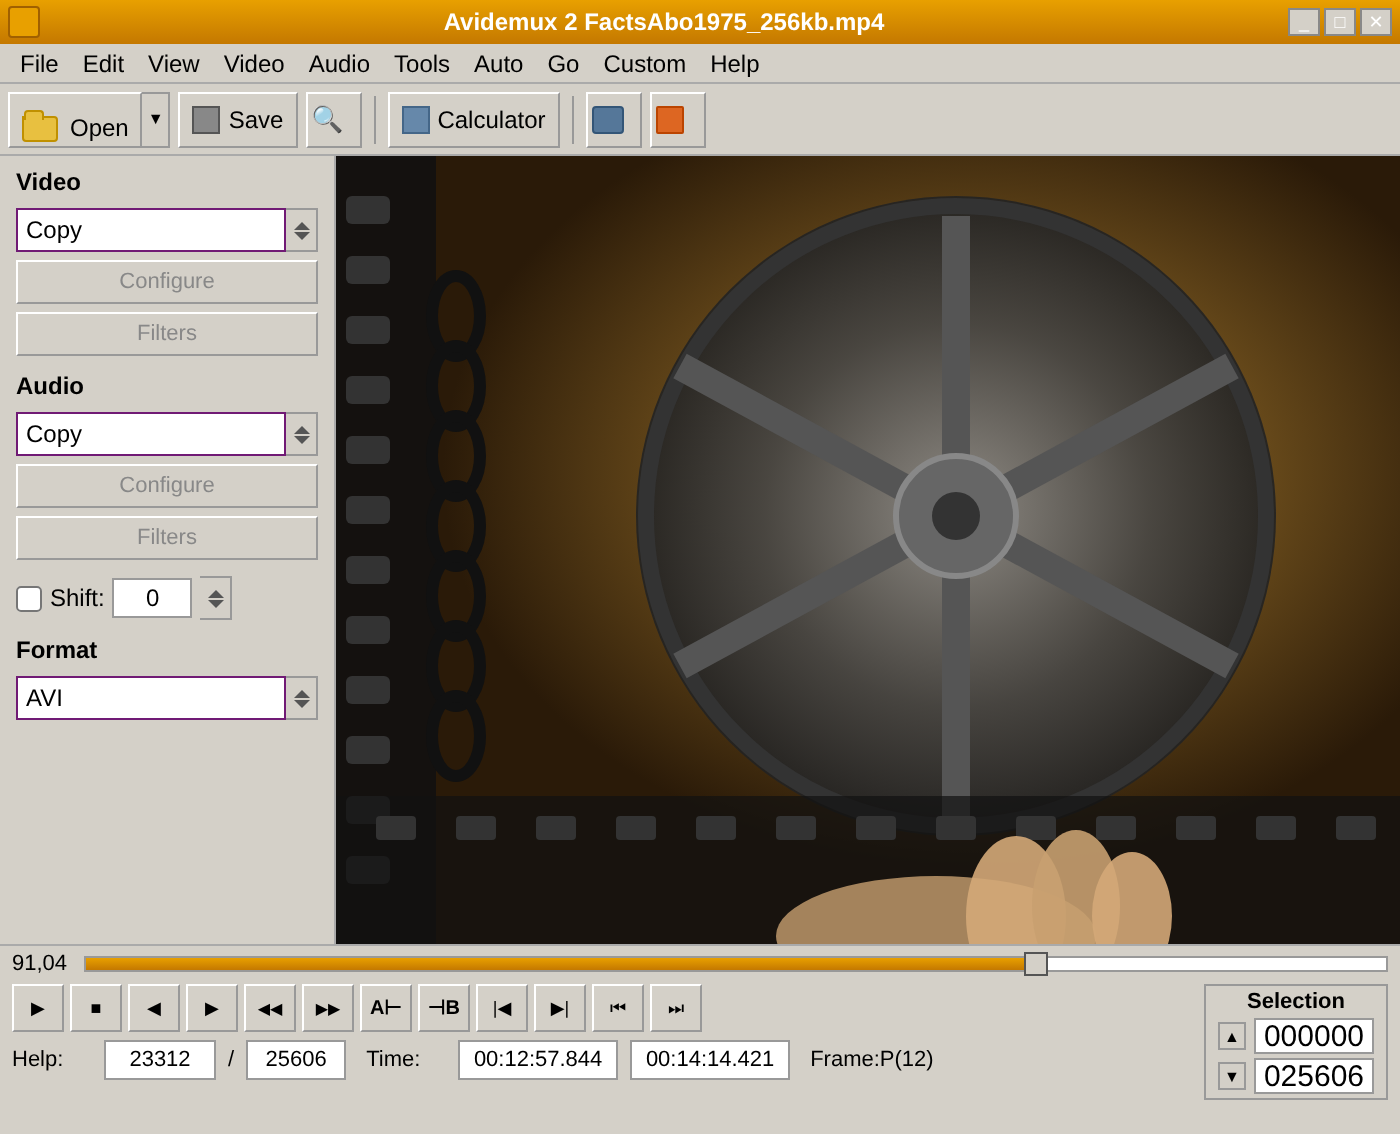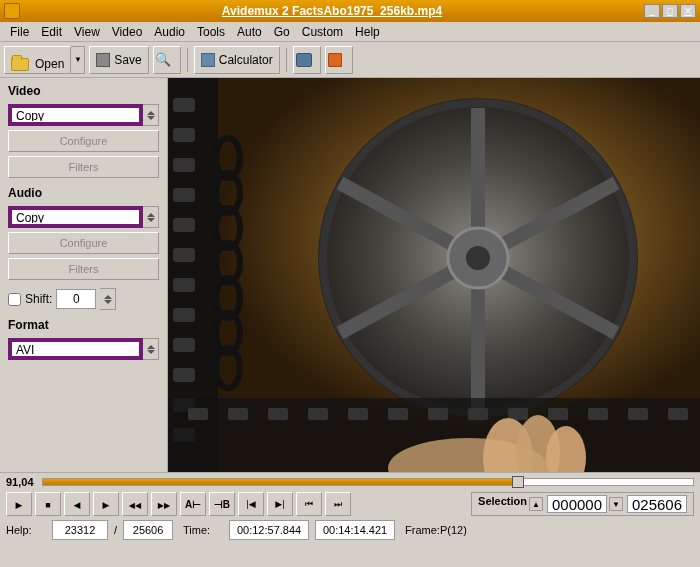--- a/index.html
+++ b/index.html
@@ -14,21 +14,20 @@
 
     
     .title-bar {
       background: linear-gradient(to bottom, #e8a000, #c47800);
       height: 22px;
       display: flex;
       align-items: center;
       justify-content: space-between;
       padding: 0 4px;
       color: white;
-      text-decoration: underline;
     }
     .title-bar-title {
       flex: 1;
       text-align: center;
       font-size: 12px;
       font-weight: bold;
     }
     .title-bar-icon {
       width: 16px; height: 16px;
       background: #e8a000;
@@ -123,21 +122,21 @@
       font-size: 12px;
       margin-bottom: 2px;
     }
     .select-row {
       display: flex;
       align-items: center;
     }
     select {
       height: 22px;
       background: #fff;
-      border: 4px solid #701a75;
+      border: 1px solid #701a75;
       font-size: 12px;
       flex: 1;
       appearance: none;
       -webkit-appearance: none;
       padding: 1px 4px;
     }
     .select-spinner {
       width: 16px;
       height: 22px;
       background: #d4d0c8;
@@ -205,21 +204,20 @@
       border-top: 1px solid #aaa;
       padding: 3px 6px;
     }
 
     
     .progress-row {
       display: flex;
       align-items: center;
       gap: 4px;
       margin-bottom: 4px;
-      font-weight: bold;
     }
     .progress-label {
       font-size: 11px;
       min-width: 32px;
     }
     .progress-track {
       flex: 1;
       height: 8px;
       background: #fff;
       border: 1px solid #999;
@@ -260,21 +258,21 @@
       justify-content: center;
       cursor: pointer;
       font-size: 10px;
     }
     .selection-box {
       margin-left: auto;
       border: 1px solid #999;
       background: #d4d0c8;
       padding: 2px 6px;
       display: flex;
-      flex-direction: row;
+      flex-direction: column;
       gap: 2px;
     }
     .selection-title {
       font-size: 11px;
       font-weight: bold;
       text-align: center;
     }
     .selection-row {
       display: flex;
       align-items: center;

